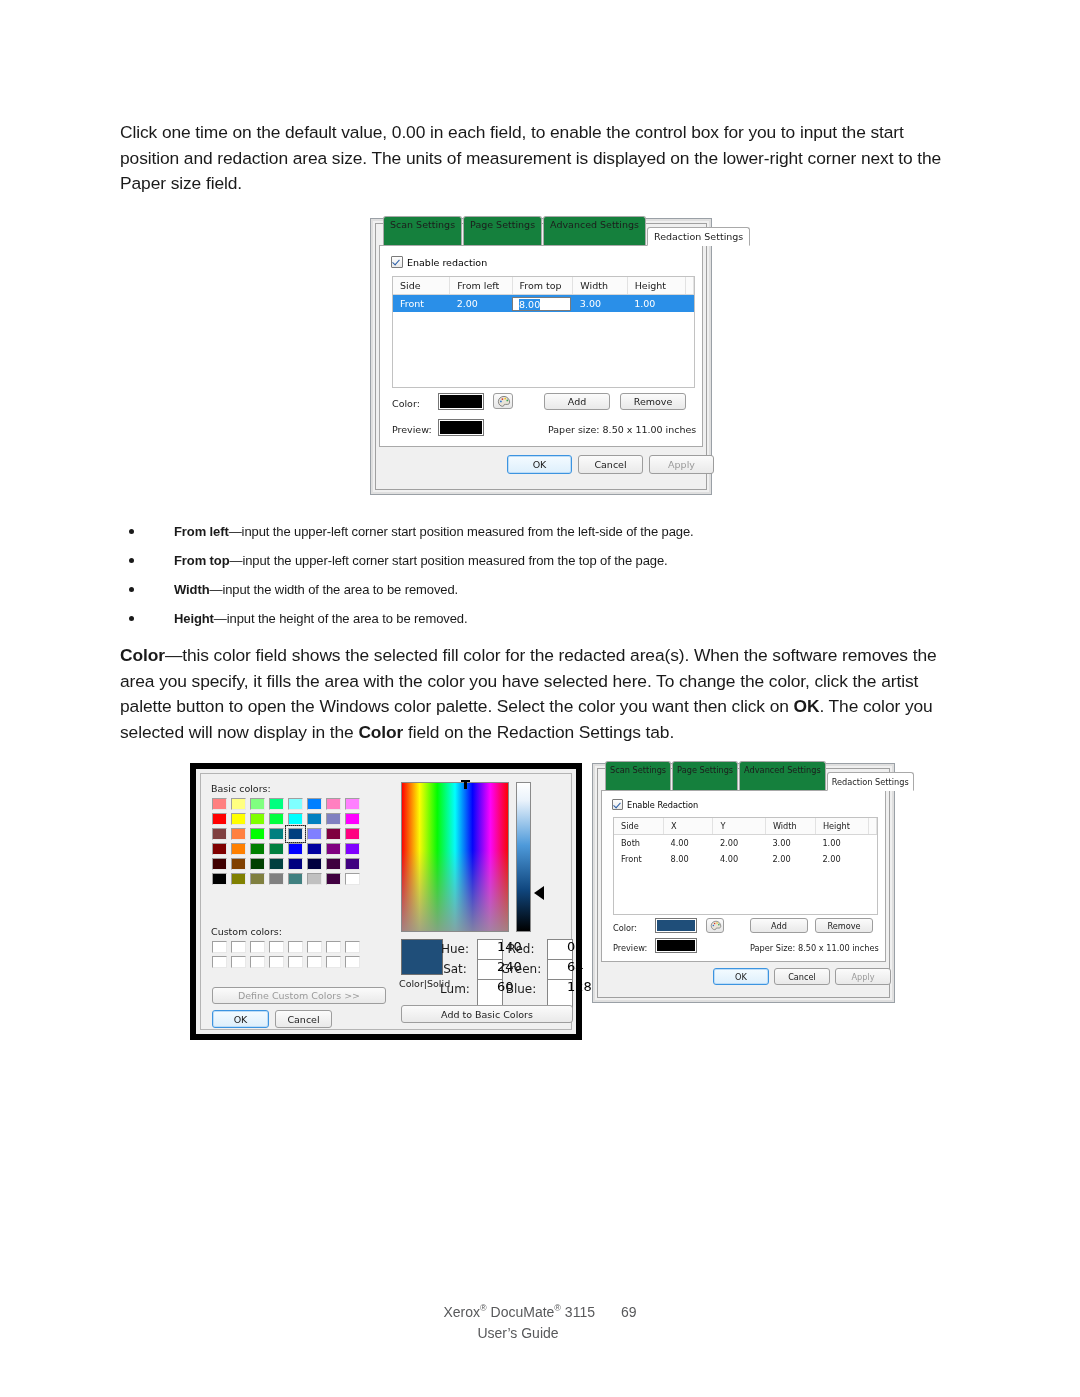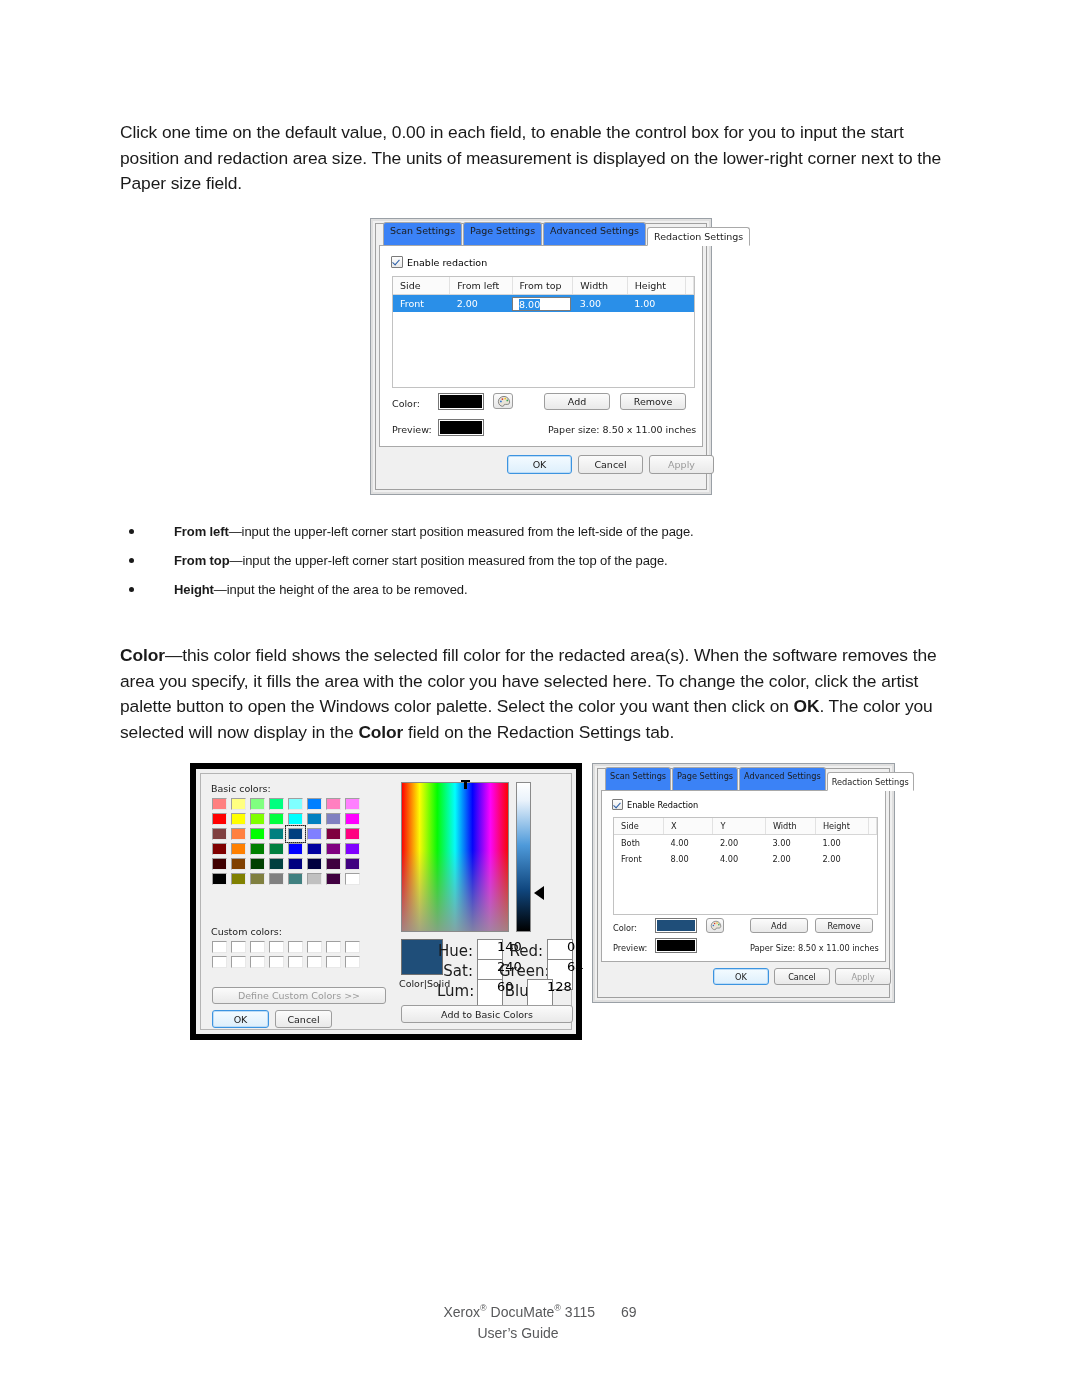--- a/index.html
+++ b/index.html
@@ -99,25 +99,25 @@
     position: absolute;
     left: 0; right: 0;
     top: 0;
     height: 19px;
     display: flex;
     align-items: flex-end;
     padding-left: 4px;
     box-sizing: border-box;
   }
   .tab {
-    height: 24px;
+    height: 30px;
     line-height: 16px;
     padding: 0 6px;
     font-size: 9.5px;
-    background: #3b82f6;
+    background: #15803d;
     border: 1px solid #a9a9a9;
     border-bottom: none;
     border-radius: 3px 3px 0 0;
     margin-right: 1px;
     white-space: nowrap;
     color: #1c1c1c;
     box-sizing: border-box;
   }
   .tab.active {
     background: #ffffff;
@@ -323,21 +323,21 @@
     border-top: 7px solid transparent;
     border-bottom: 7px solid transparent;
     border-right: 10px solid #000;
   }
 
   .color-solid {
     position: absolute;
     border: 1px solid #707070;
     box-sizing: border-box;
   }
-  .field-lbl { position: absolute; font-size: 15px; color: #1b1b1b; text-align: right; }
+  .field-lbl { position: absolute; font-size: 12px; color: #1b1b1b; text-align: center; }
   .numbox {
     position: absolute;
     height: 31px;
     border: 1px solid #868686;
     background: #fff;
     font-size: 13px;
     line-height: 14px;
     padding-left: 19px;
     box-sizing: border-box;
     color: #000;
@@ -419,20 +419,21 @@
         <div class="btn" style="left:199px; top:2px; width:65px; height:19px;">Cancel</div>
         <div class="btn disabled" style="left:270px; top:2px; width:65px; height:19px;">Apply</div>
       </div>
 
     </div>
   </div>
 
   <ul class="bullet-list">
     <li><span class="dot"></span><b>From left</b><span>—input the upper-left corner start position measured from the left-side of the page.</span></li>
     <li><span class="dot"></span><b>From top</b><span>—input the upper-left corner start position measured from the top of the page.</span></li>
+    <li><span class="dot"></span><b>Width</b><span>—input the width of the area to be removed.</span></li>
     <li><span class="dot"></span><b>Height</b><span>—input the height of the area to be removed.</span></li>
   </ul>
 
   <div class="para" id="color-para">
     <b>Color</b><span>—this color field shows the selected fill color for the redacted area(s). When the software removes the area you specify, it fills the area with the color you have selected here. To change the color, click the artist palette button to open the Windows color palette. Select the color you want then click on </span><b>OK</b><span>. The color you selected will now display in the </span><b>Color</b><span> field on the Redaction Settings tab.</span>
   </div>
 
   <div class="cp-dialog" style="left:190px; top:763px; width:392px; height:277px;">
     <div class="cp-inner">
 
@@ -526,21 +527,21 @@
       <div class="field-lbl" style="left:236px; top:188px; width:36px;">Sat:</div>
       <div class="numbox" style="left:276px; top:185px; width:26px;">240</div>
       <div class="field-lbl" style="left:236px; top:208px; width:36px;">Lum:</div>
       <div class="numbox" style="left:276px; top:205px; width:26px;">60</div>
 
       <div class="field-lbl" style="left:298px; top:168px; width:44px;">Red:</div>
       <div class="numbox" style="left:346px; top:165px; width:26px;">0</div>
       <div class="field-lbl" style="left:298px; top:188px; width:44px;">Green:</div>
       <div class="numbox" style="left:346px; top:185px; width:26px;">64</div>
       <div class="field-lbl" style="left:298px; top:208px; width:44px;">Blue:</div>
-      <div class="numbox" style="left:326px; top:205px; width:26px;">128</div>
+      <div class="numbox" style="left:346px; top:205px; width:26px;">128</div>
 
       <div class="btn" style="left:200px; top:231px; width:172px; height:18px;">Add to Basic Colors</div>
     </div>
   </div>
 
   <div class="win-dialog" style="left:592px; top:763px; width:303px; height:240px;">
     <div class="outer-pad">
 
       <div class="tabstrip" style="top:3px; left:3px; right:3px;">
         <div class="tab" style="font-size:8.2px; padding:0 4px;">Scan Settings</div>

